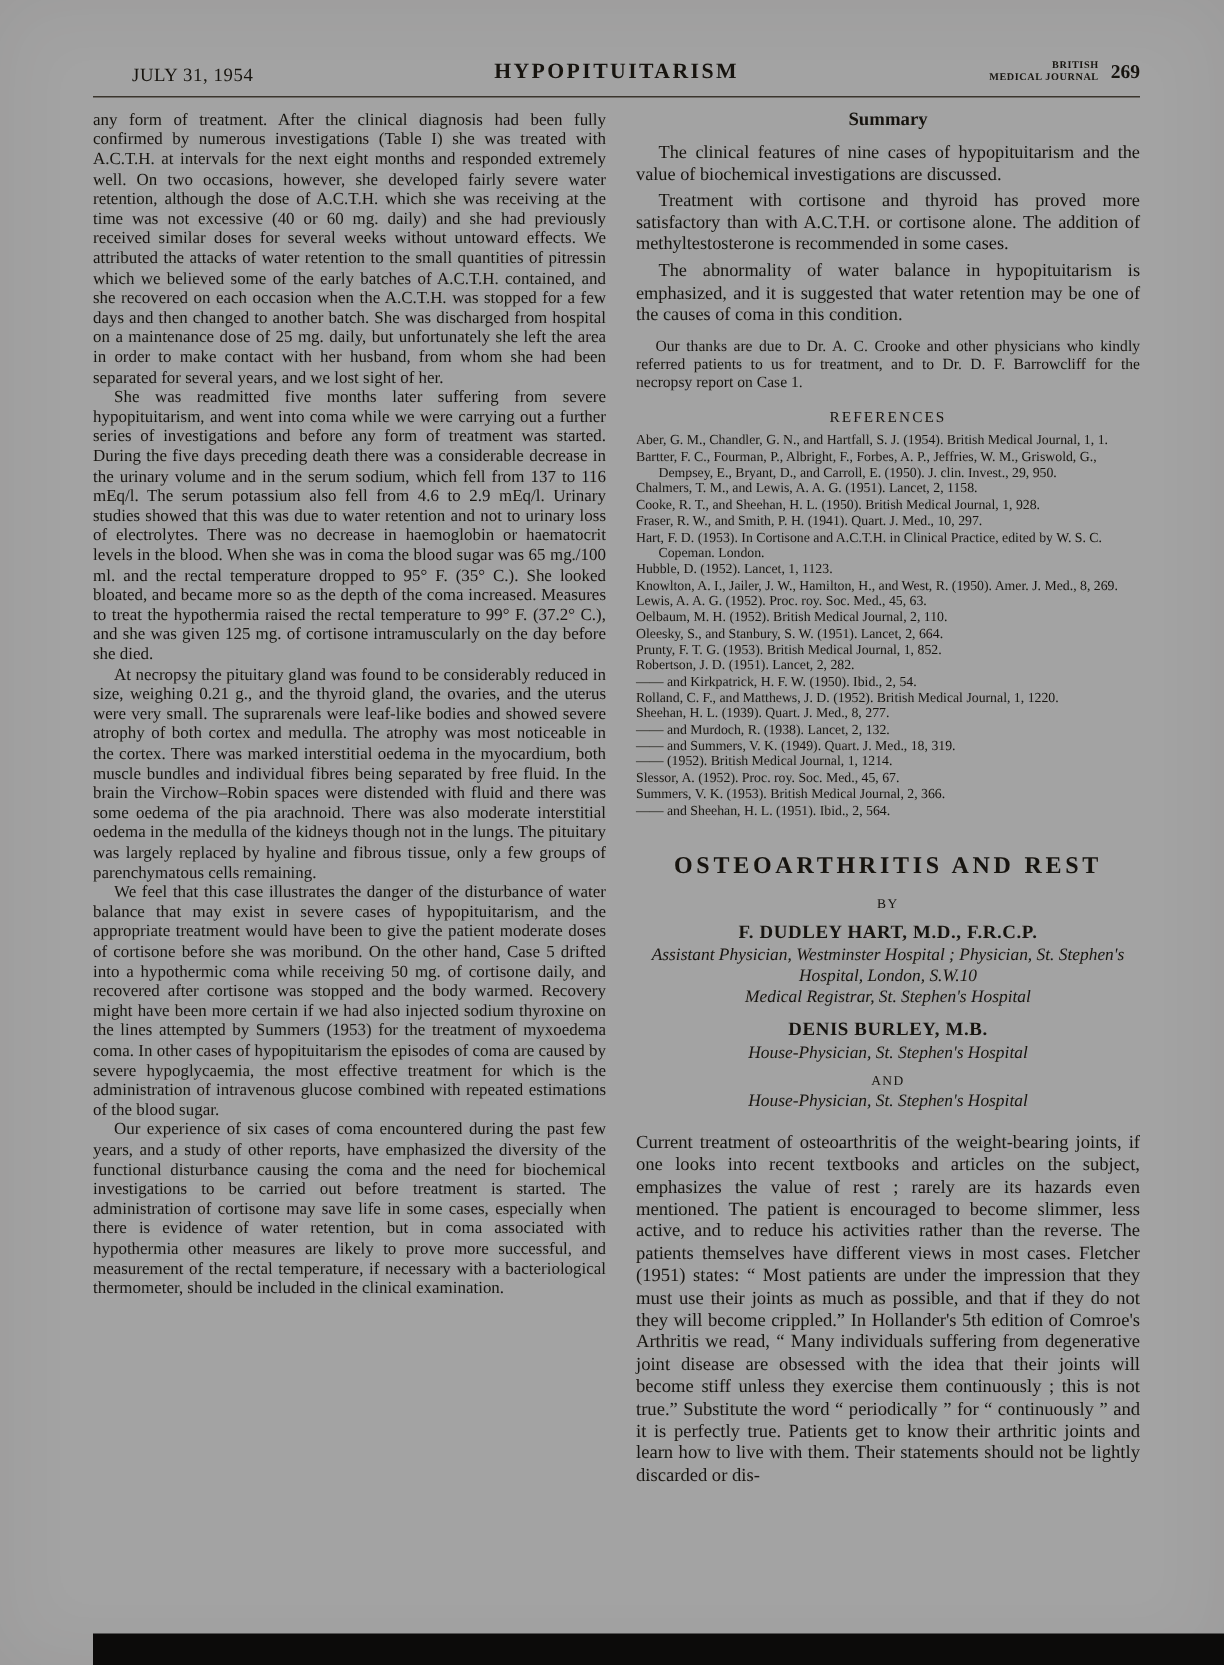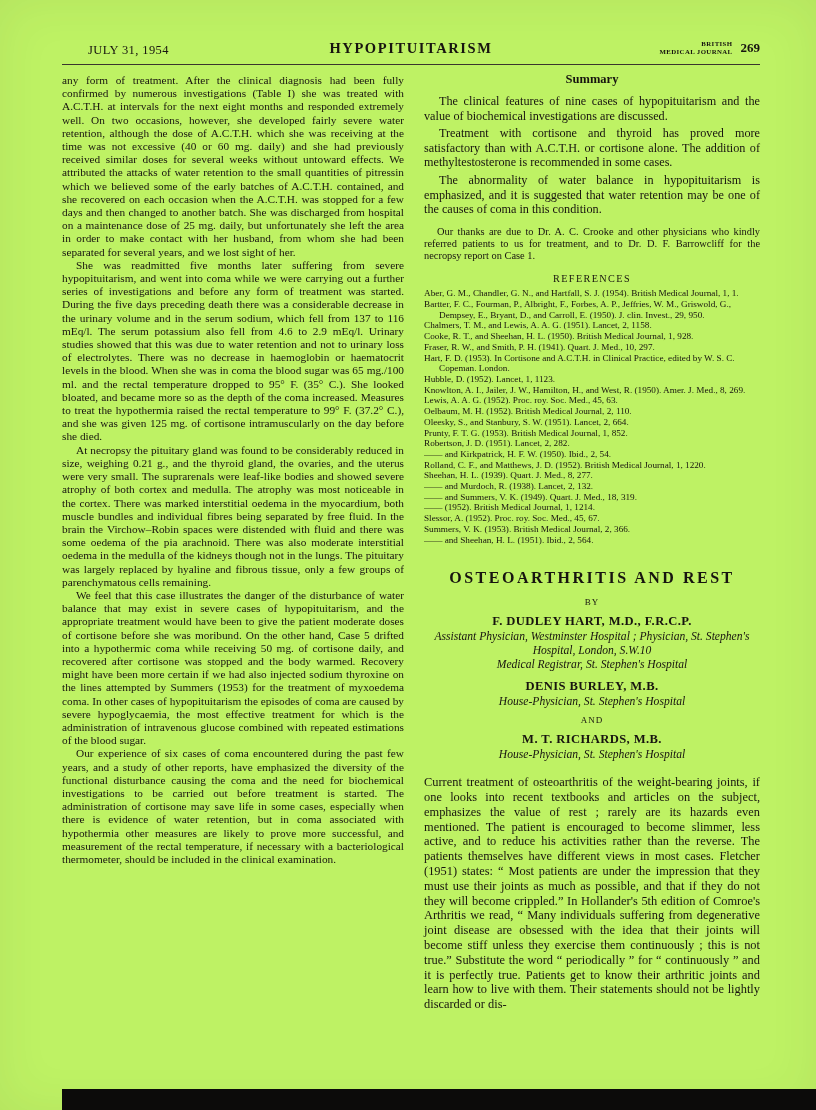--- a/index.html
+++ b/index.html
@@ -3,21 +3,21 @@
 <meta charset="utf-8">
 <style>
   html, body { margin:0; padding:0; }
   body {
     width:816px; height:1110px;
     background:#d8d6d1;
     font-family:"Liberation Serif", serif;
   }
   .page {
     position:relative; width:816px; height:1110px;
-    background:#bef264; color:#17140f; overflow:hidden;
+    background:#a3a3a3; color:#17140f; overflow:hidden;
     box-shadow: inset 0 0 50px rgba(60,55,45,0.08);
   }
   
   .header {
     position:absolute; top:40px; left:62px; width:698px; height:22px;
   }
   .header .date {
     position:absolute; left:26px; top:3px;
     font-size:12.5px; letter-spacing:0.4px;
   }
@@ -164,21 +164,20 @@
     </div>
     <div>
       <div class="author-affil">Medical Registrar, St. Stephen's Hospital</div>
     </div>
     <div>
       <div class="author-name">DENIS  BURLEY,  M.B.</div>
       <div class="author-affil">House-Physician, St. Stephen's Hospital</div>
     </div>
     <div class="and-label">AND</div>
     <div>
-      <div class="author-name">M.  T.  RICHARDS,  M.B.</div>
       <div class="author-affil">House-Physician, St. Stephen's Hospital</div>
     </div>
 
     <div class="opening">
       <p>Current treatment of osteoarthritis of the weight-bearing joints, if one looks into recent textbooks and articles on the subject, emphasizes the value of rest ; rarely are its hazards even mentioned.  The patient is encouraged to become slimmer, less active, and to reduce his activities rather than the reverse.  The patients themselves have different views in most cases.  Fletcher (1951) states: “ Most patients are under the impression that they must use their joints as much as possible, and that if they do not they will become crippled.”  In Hollander's 5th edition of Comroe's Arthritis we read, “ Many individuals suffering from degenerative joint disease are obsessed with the idea that their joints will become stiff unless they exercise them continuously ; this is not true.”  Substitute the word “ periodically ” for “ continuously ” and it is perfectly true.  Patients get to know their arthritic joints and learn how to live with them.  Their statements should not be lightly discarded or dis-</p>
     </div>
 
   </div>
 
   <div class="scan-bar"></div>

